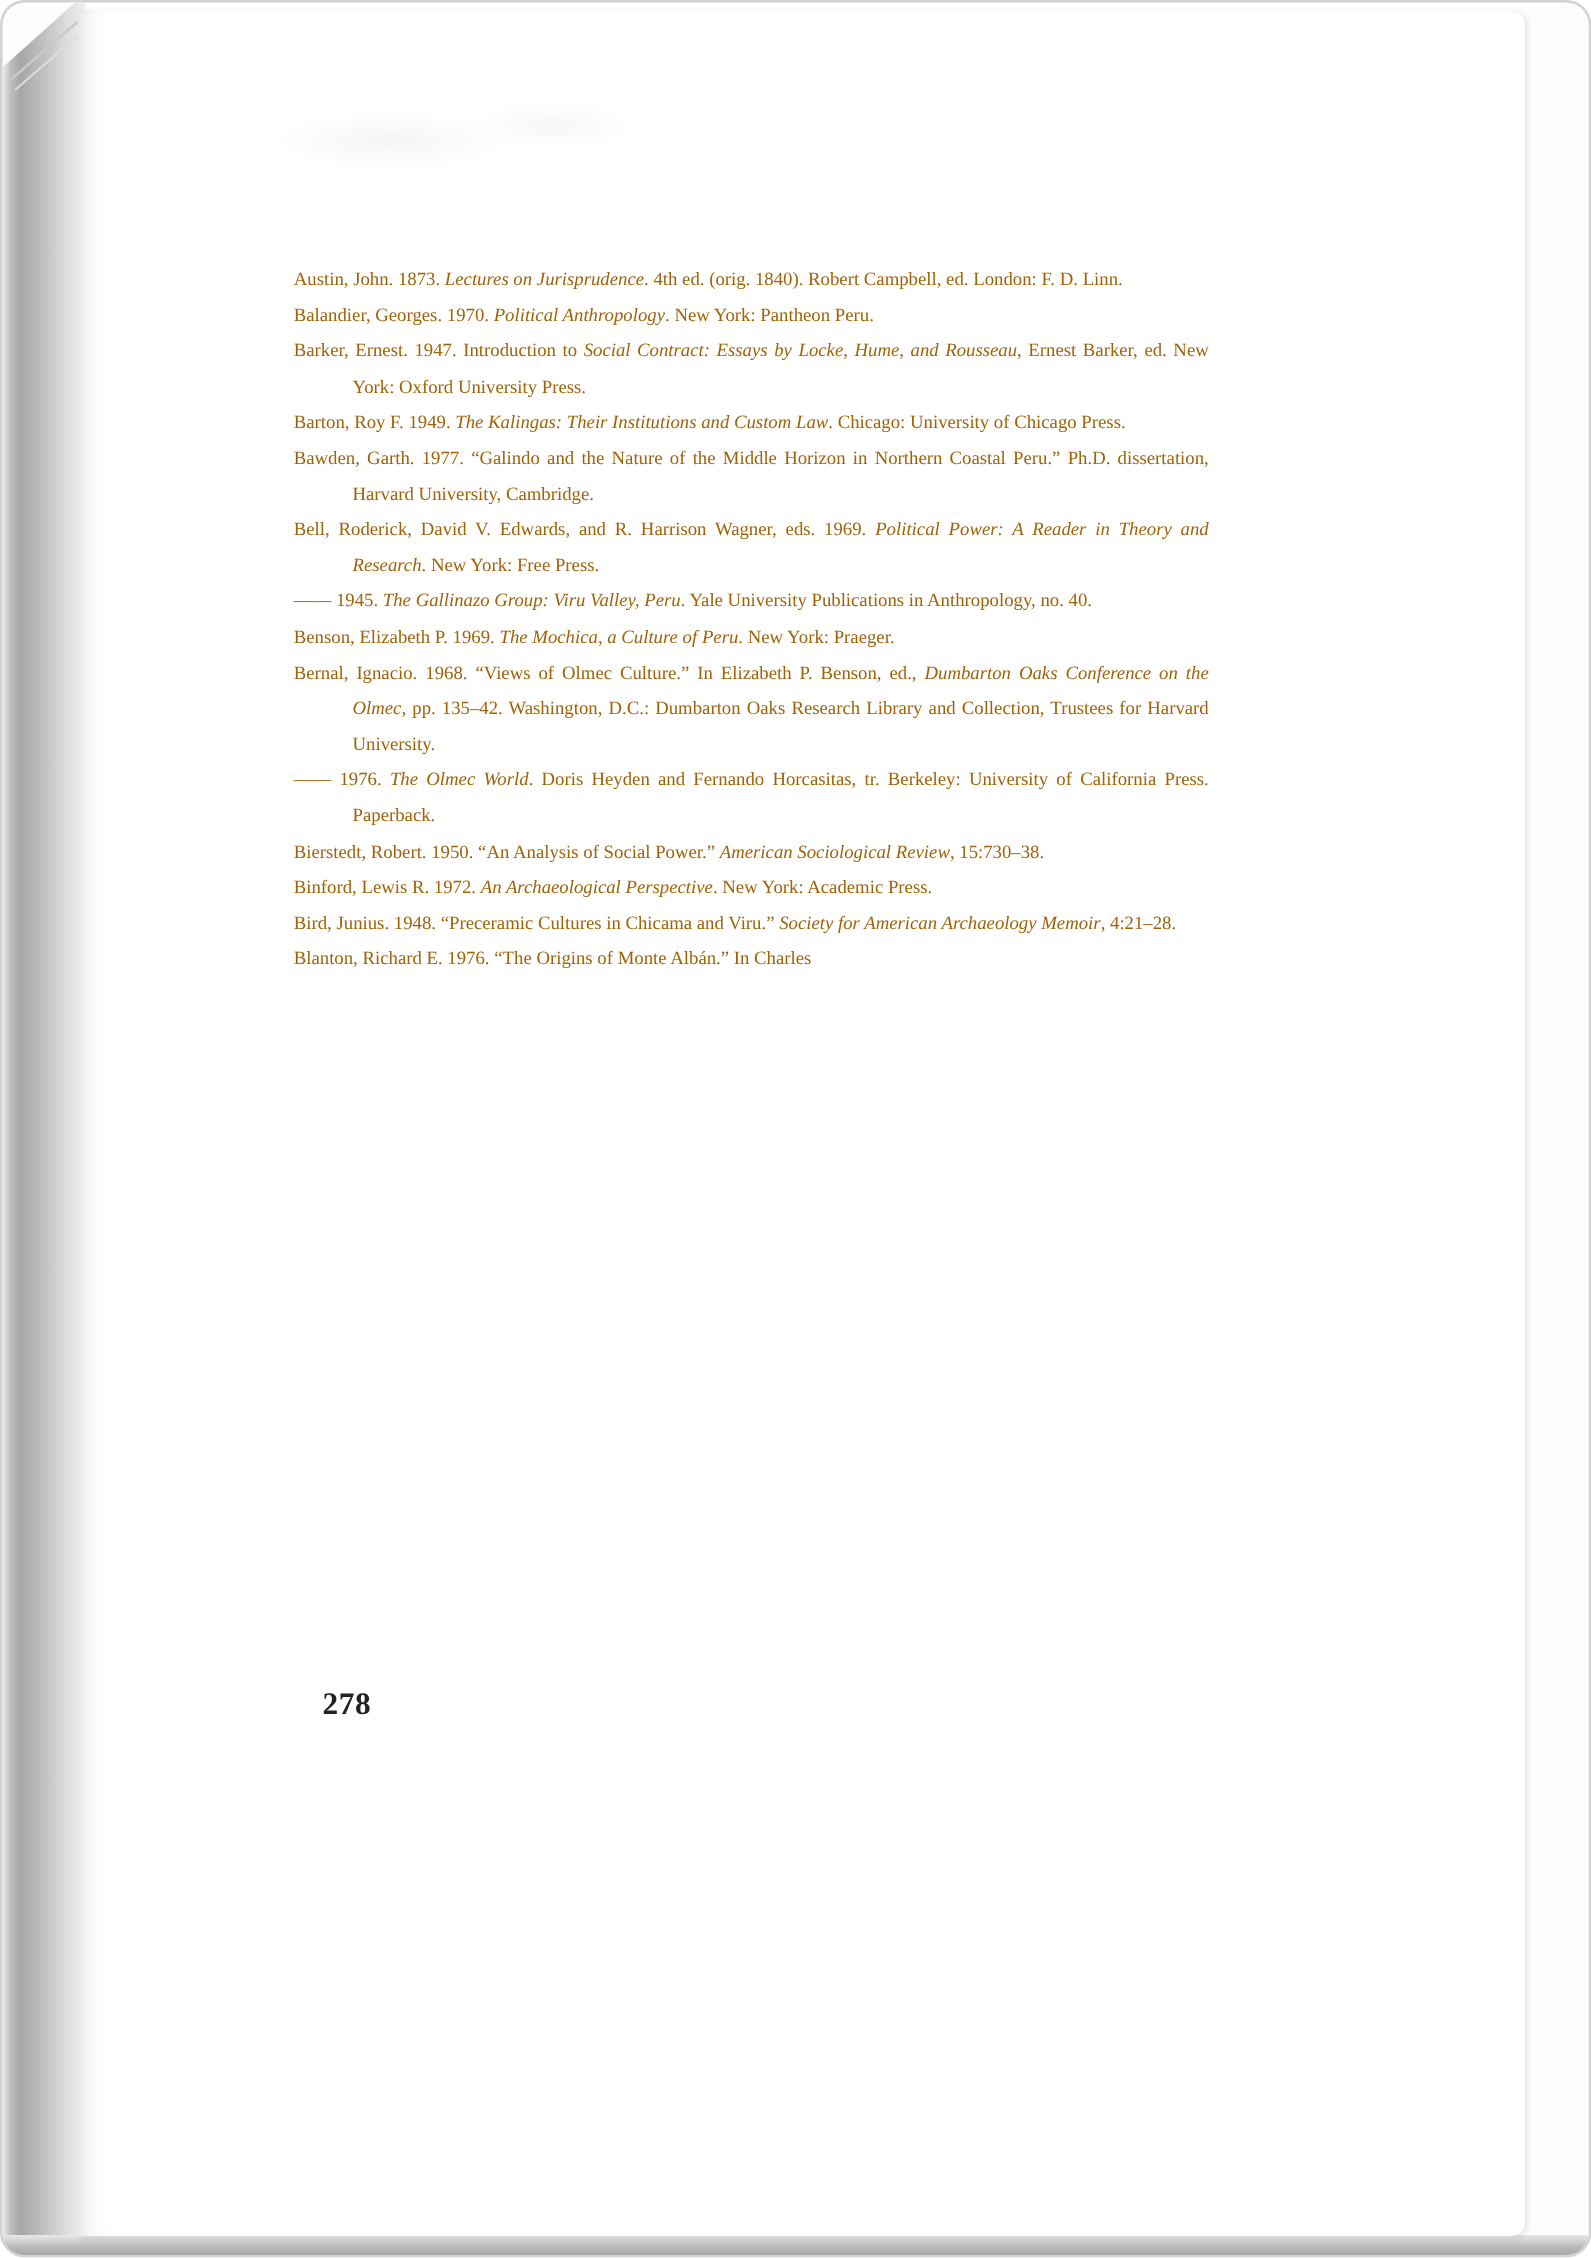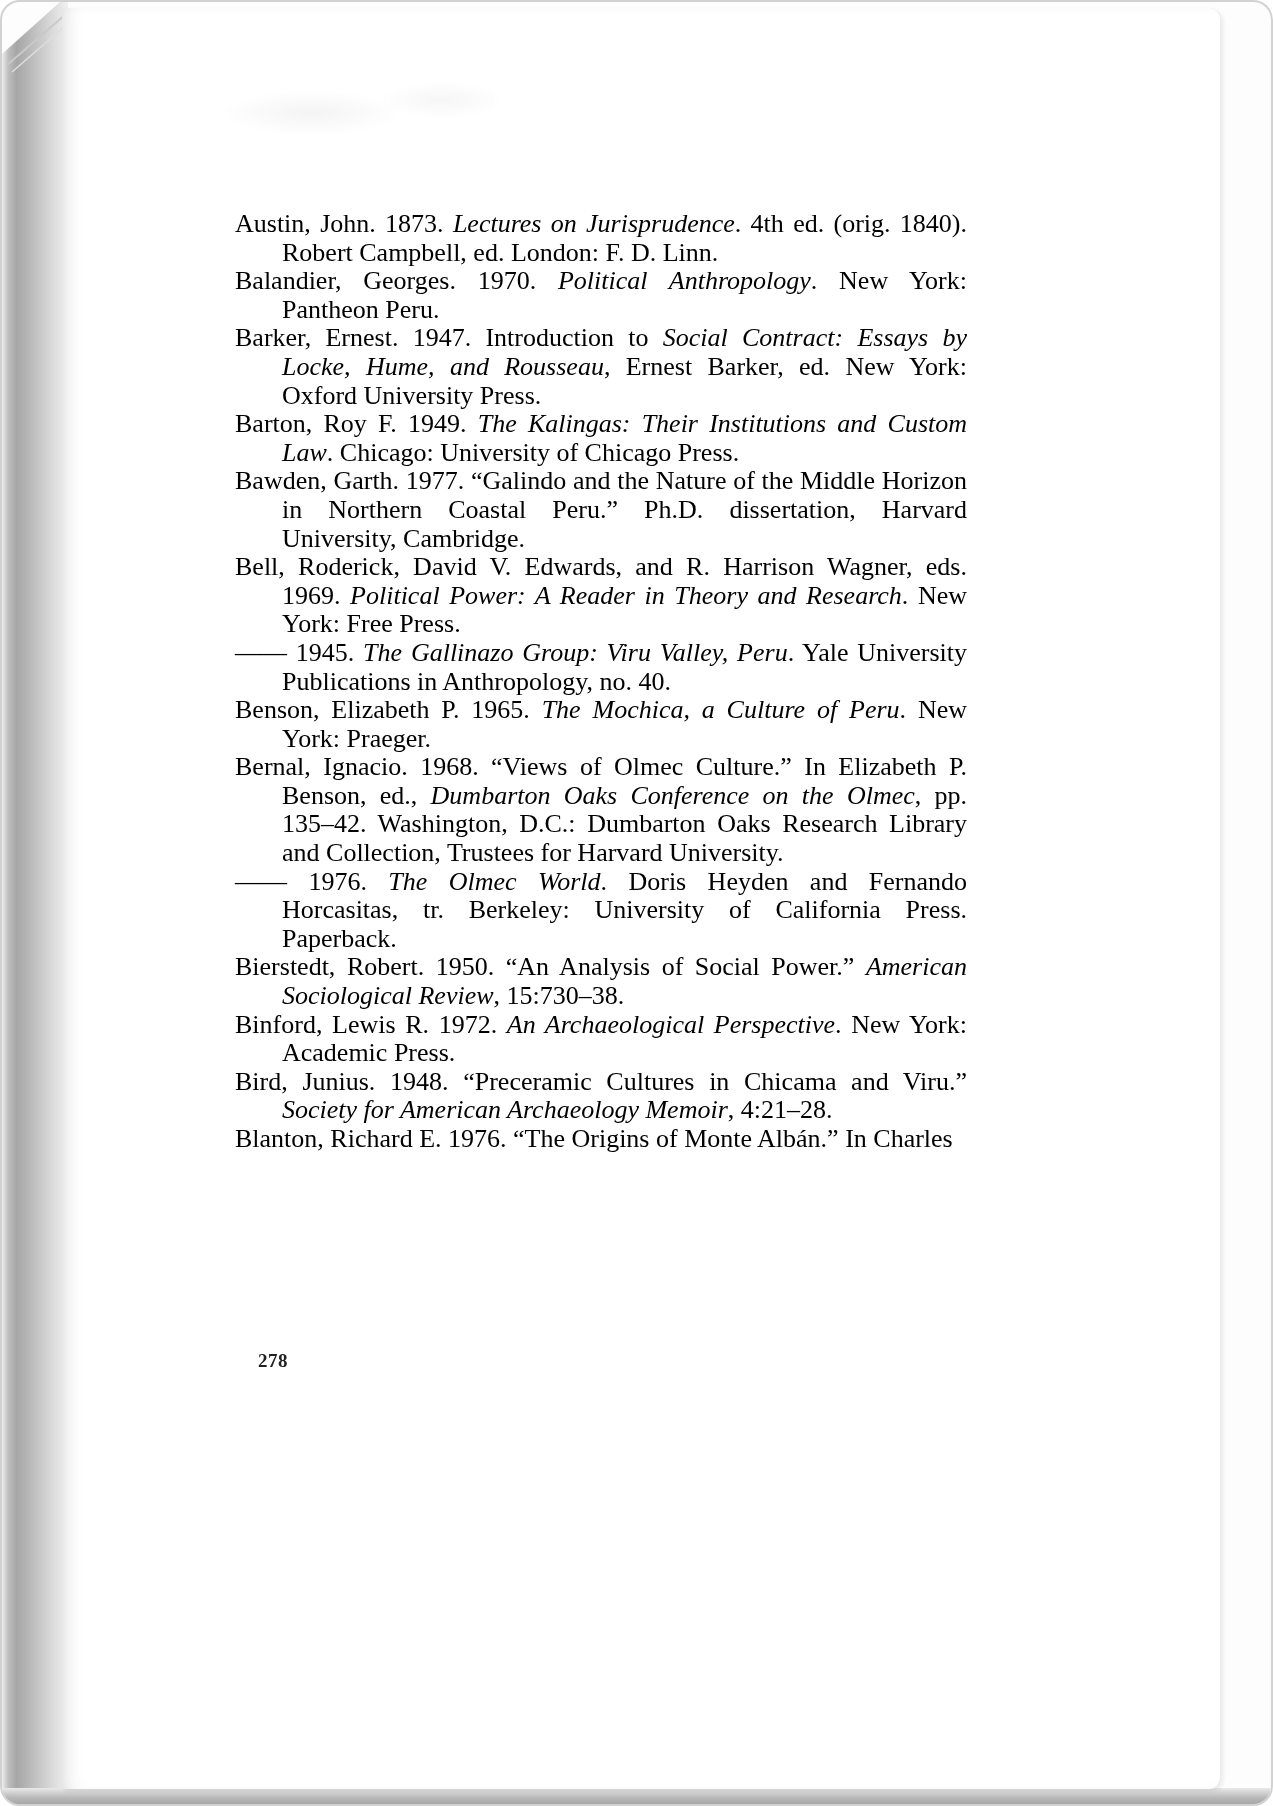--- a/index.html
+++ b/index.html
@@ -47,35 +47,35 @@
     content: "";
     position: absolute; inset: 0;
     border-radius: inherit;
     background-image:
       radial-gradient(ellipse 130px 32px at 250px 105px, rgba(0,0,0,0.045), transparent 70%),
       radial-gradient(ellipse 90px 26px at 380px 92px, rgba(0,0,0,0.035), transparent 70%);
     pointer-events: none;
   }
   .text-block {
     position: absolute; left: 173px; top: 202px; width: 732px;
-    color: #000000;
-    font-size: 26px;
+    color: #a16207;
+    font-size: 15px;
     line-height: 28.6px;
     text-align: justify;
   }
   .entry {
     margin: 0;
     padding-left: 47px;   
     text-indent: -47px;
   }
   .italic { font-style: italic; }
   .roman  { font-style: normal; }
   .page-number {
     position: absolute; left: 196px; top: 1342px;
-    font-size: 19px;
+    font-size: 25px;
     font-weight: 600;
     letter-spacing: 0.5px;
     color: #222222;
   }
 </style>
 </head>
 <body>
 
 <div class="scene">
 
@@ -90,21 +90,21 @@
 
   <div class="page">
     <div class="text-block">
         <p class="entry"><span class="roman">Austin, John. 1873. </span><span class="italic">Lectures on Jurisprudence</span><span class="roman">. 4th ed. (orig. 1840). Robert Campbell, ed. London: F. D. Linn.</span></p>
         <p class="entry"><span class="roman">Balandier, Georges. 1970. </span><span class="italic">Political Anthropology</span><span class="roman">. New York: Pantheon Peru.</span></p>
         <p class="entry"><span class="roman">Barker, Ernest. 1947. Introduction to </span><span class="italic">Social Contract: Essays by Locke, Hume, and Rousseau</span><span class="roman">, Ernest Barker, ed. New York: Oxford University Press.</span></p>
         <p class="entry"><span class="roman">Barton, Roy F. 1949. </span><span class="italic">The Kalingas: Their Institutions and Custom Law</span><span class="roman">. Chicago: University of Chicago Press.</span></p>
         <p class="entry"><span class="roman">Bawden, Garth. 1977. “Galindo and the Nature of the Middle Horizon in Northern Coastal Peru.” Ph.D. dissertation, Harvard University, Cambridge.</span></p>
         <p class="entry"><span class="roman">Bell, Roderick, David V. Edwards, and R. Harrison Wagner, eds. 1969. </span><span class="italic">Political Power: A Reader in Theory and Research</span><span class="roman">. New York: Free Press.</span></p>
         <p class="entry"><span class="roman">—— 1945. </span><span class="italic">The Gallinazo Group: Viru Valley, Peru</span><span class="roman">. Yale University Publications in Anthropology, no. 40.</span></p>
-        <p class="entry"><span class="roman">Benson, Elizabeth P. 1965. </span><span class="italic">The Mochica, a Culture of Peru</span><span class="roman">. New York: Praeger.</span></p>
+        <p class="entry"><span class="roman">Benson, Elizabeth P. 1969. </span><span class="italic">The Mochica, a Culture of Peru</span><span class="roman">. New York: Praeger.</span></p>
         <p class="entry"><span class="roman">Bernal, Ignacio. 1968. “Views of Olmec Culture.” In Elizabeth P. Benson, ed., </span><span class="italic">Dumbarton Oaks Conference on the Olmec</span><span class="roman">, pp. 135–42. Washington, D.C.: Dumbarton Oaks Research Library and Collection, Trustees for Harvard University.</span></p>
         <p class="entry"><span class="roman">—— 1976. </span><span class="italic">The Olmec World</span><span class="roman">. Doris Heyden and Fernando Horcasitas, tr. Berkeley: University of California Press. Paperback.</span></p>
         <p class="entry"><span class="roman">Bierstedt, Robert. 1950. “An Analysis of Social Power.” </span><span class="italic">American Sociological Review</span><span class="roman">, 15:730–38.</span></p>
         <p class="entry"><span class="roman">Binford, Lewis R. 1972. </span><span class="italic">An Archaeological Perspective</span><span class="roman">. New York: Academic Press.</span></p>
         <p class="entry"><span class="roman">Bird, Junius. 1948. “Preceramic Cultures in Chicama and Viru.” </span><span class="italic">Society for American Archaeology Memoir</span><span class="roman">, 4:21–28.</span></p>
         <p class="entry"><span class="roman">Blanton, Richard E. 1976. “The Origins of Monte Albán.” In Charles</span></p>
       </div>
     <div class="page-number">278</div>
   </div>
 

